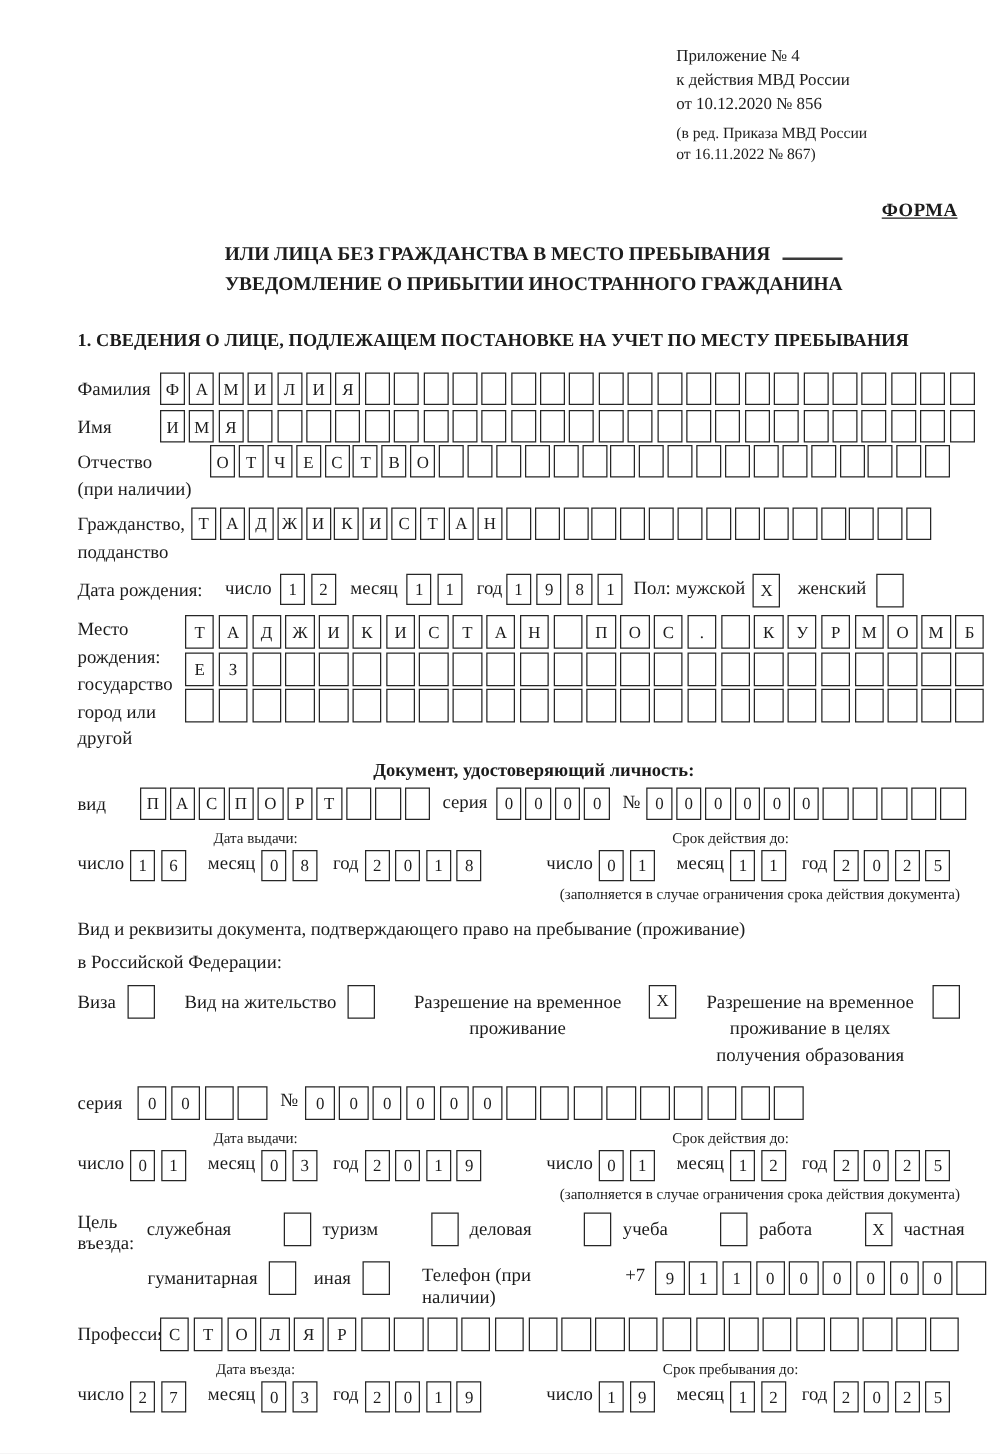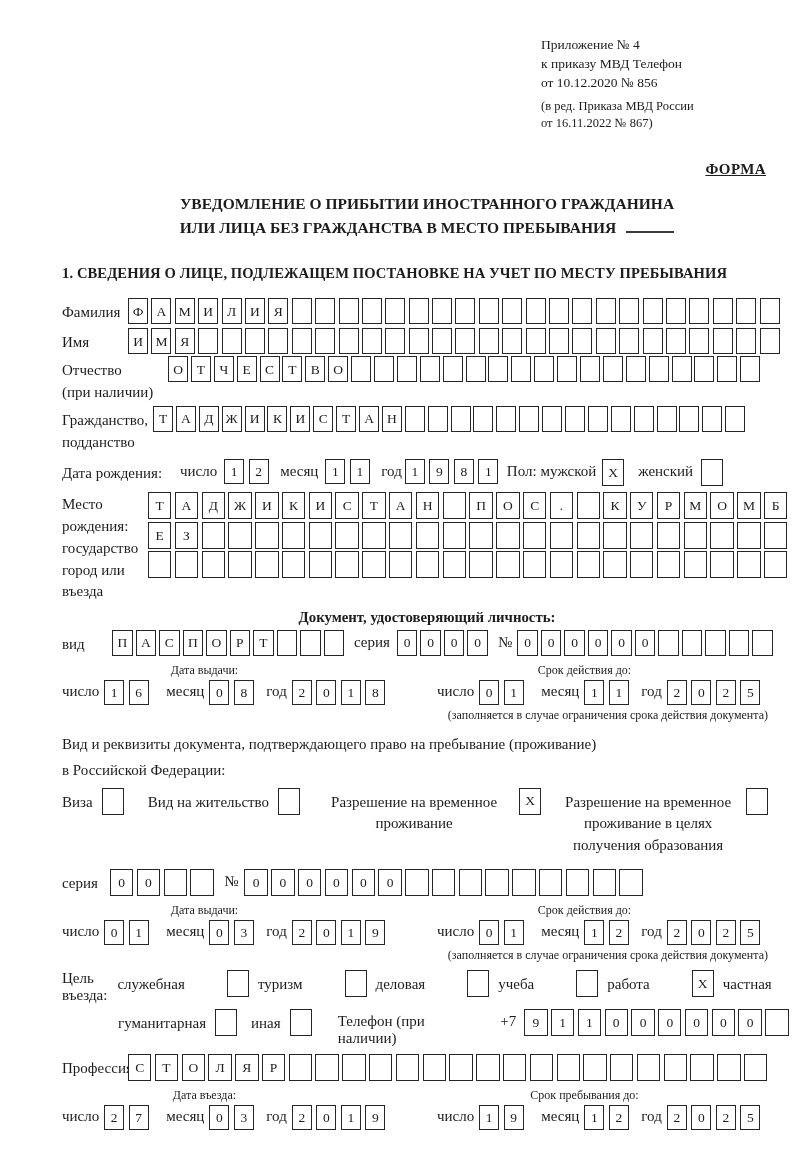--- a/index.html
+++ b/index.html
@@ -56,32 +56,32 @@
   .phone-lab{padding-top:4px;margin-left:26px;}
   .phone-pre{padding-top:4px;margin-left:28px;margin-right:8px;}
 </style>
 </head>
 <body>
 
 <div class="page">
 
   <div class="hdr">
     <div>Приложение № 4</div>
-    <div>к приказу МВД Телефон</div>
+    <div>к действия МВД России</div>
     <div>от 10.12.2020 № 856</div>
     <div class="sub">
       <div>(в ред. Приказа МВД России</div>
       <div>от 16.11.2022 № 867)</div>
     </div>
   </div>
   <div class="forma">ФОРМА</div>
 
   <div class="title">
+    <div><span>ИЛИ ЛИЦА БЕЗ ГРАЖДАНСТВА В МЕСТО ПРЕБЫВАНИЯ</span><span class="t-underline"></span></div>
     <div>УВЕДОМЛЕНИЕ О ПРИБЫТИИ ИНОСТРАННОГО ГРАЖДАНИНА</div>
-    <div><span>ИЛИ ЛИЦА БЕЗ ГРАЖДАНСТВА В МЕСТО ПРЕБЫВАНИЯ</span><span class="t-underline"></span></div>
   </div>
 
   <div class="sec-h">1. СВЕДЕНИЯ О ЛИЦЕ, ПОДЛЕЖАЩЕМ ПОСТАНОВКЕ НА УЧЕТ ПО МЕСТУ ПРЕБЫВАНИЯ</div>
 
   <div class="frow mb4">
     <div class="flabel w66">Фамилия</div>
     <div class="boxes c28">
         <span class="cell">Ф</span>
         <span class="cell">А</span>
         <span class="cell">М</span>
@@ -244,21 +244,21 @@
     <span class="ilab" style="margin:4px 8px 0 14px;padding-top:0">женский</span>
     <div class="boxes cb">
         <span class="cell"></span>
       </div>
   </div>
 
   <div class="frow mb2">
     <div class="flabel w86" style="padding-top:2px">
       <div>Место рождения:</div>
       <div>государство</div>
-      <div>город или въезда</div>
+      <div>город или другой</div>
     </div>
     <div class="stack">
       <div class="boxes c24">
           <span class="cell">Т</span>
           <span class="cell">А</span>
           <span class="cell">Д</span>
           <span class="cell">Ж</span>
           <span class="cell">И</span>
           <span class="cell">К</span>
           <span class="cell">И</span>

